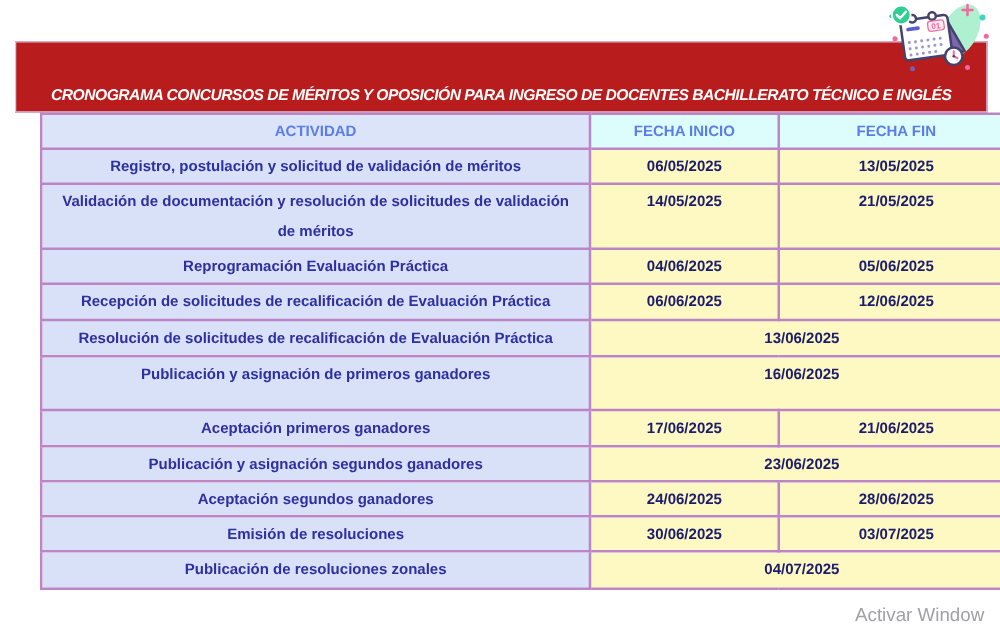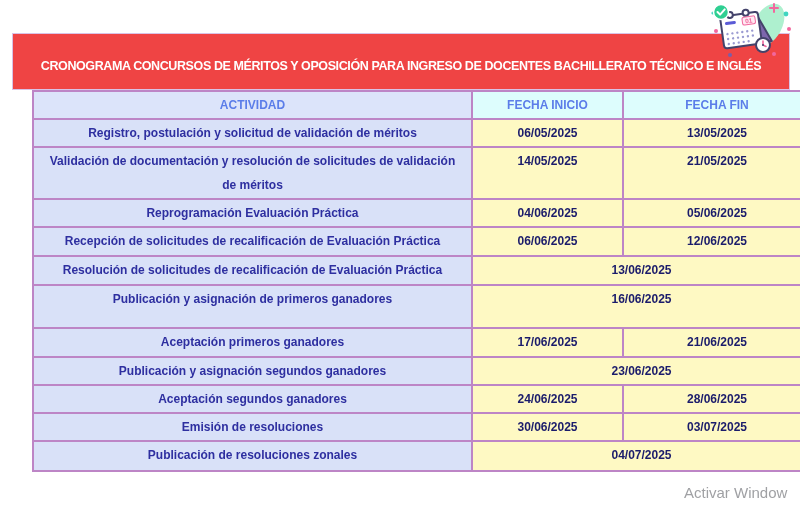--- a/index.html
+++ b/index.html
@@ -2,24 +2,25 @@
 <html><head>
 <meta charset="utf-8">
 <style>
   html,body{margin:0;padding:0;}
   body{
     width:800px;height:506px;position:relative;background:#ffffff;
     font-family:"Liberation Sans",sans-serif;overflow:hidden;
   }
   .banner{
     position:absolute;left:12px;top:33px;width:778px;height:57px;
-    background:#ef4444;box-sizing:border-box;
+    background:#b91c1c;box-sizing:border-box;
     display:flex;align-items:flex-end;justify-content:center;
-    padding-bottom:16px;overflow:hidden;
+    padding-bottom:6px;overflow:hidden;
     border:1px solid #d9c2e6;
+    font-style:italic;
   }
   .banner-title{
     color:#ffffff;font-weight:bold;font-size:12.5px;letter-spacing:-0.4px;
     white-space:nowrap;
   }
   table.cron{
     position:absolute;left:12px;top:90px;width:778px;
     border-collapse:collapse;table-layout:fixed;margin-left:20px;
   }
   table.cron th, table.cron td{

